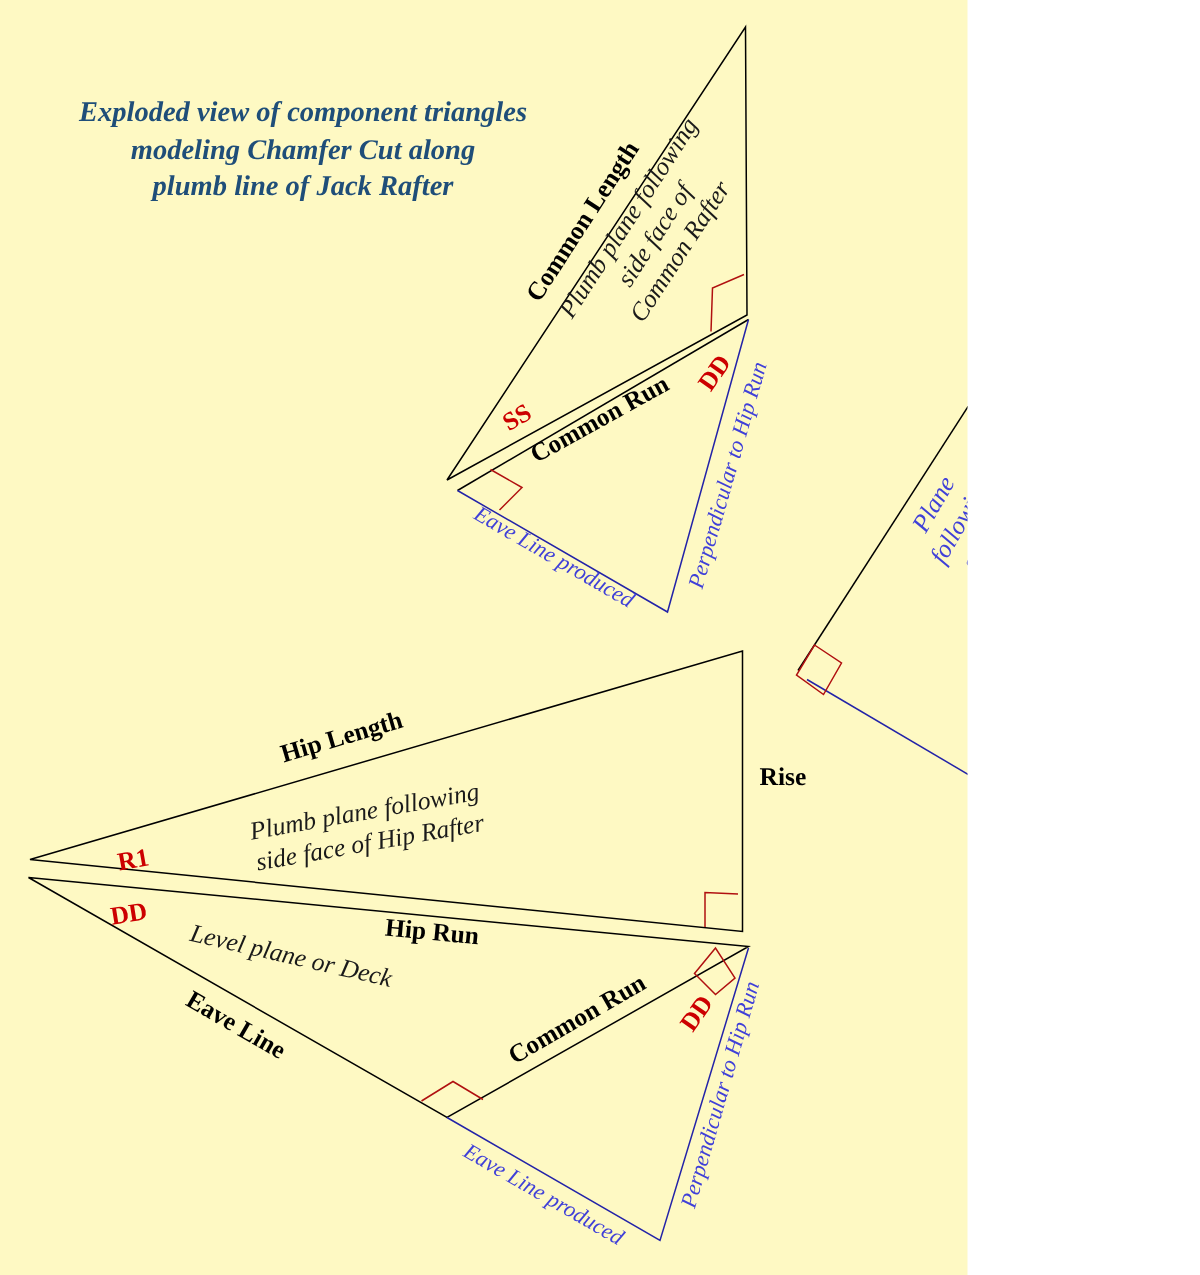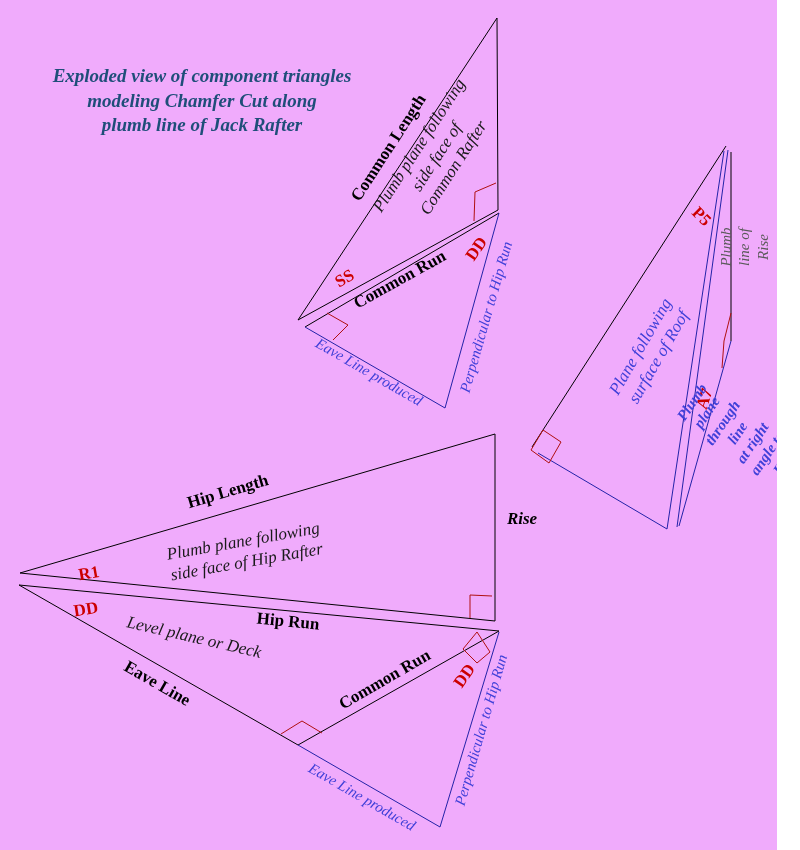--- a/index.html
+++ b/index.html
@@ -1,16 +1,16 @@
 <!DOCTYPE html>
 <html style="--ink: #000000; --text_dark: #1a1a1a; --blue_line: #2323a8; --blue_text: #4040d8; --red_line: #b01010; --red_text: #cc0000; --gray_text: #5a5a5a; --title_color: #1f4e79;"><head>
 <meta charset="utf-8">
 <style>
   html,body{margin:0;padding:0;background:#fff;}
-  .stage{position:relative;width:777px;height:850px;background:#f0abfc;overflow:hidden;
+  .stage{position:relative;width:645px;height:850px;background:#fef9c3;overflow:hidden;
          font-family:"Liberation Serif", serif;}
   .stage svg{position:absolute;left:0;top:0;}
   .lbl{position:absolute;white-space:pre-line;text-align:center;line-height:1.22;
        transform:translate(-50%,-50%) rotate(var(--r,0deg));transform-origin:center;}
   .title{font-size:19px;font-weight:bold;font-style:italic;color:var(--title_color);line-height:1.3;}
   .b{font-size:17px;font-weight:bold;color:var(--ink);}
   .i{font-size:17px;font-style:italic;color:var(--text_dark);}
   .red{font-size:17px;font-weight:bold;color:var(--red_text);}
   .bluei{font-size:15px;font-style:italic;color:var(--blue_text);}
   .blueb{font-size:15px;font-weight:bold;font-style:italic;color:var(--blue_text);}
@@ -67,21 +67,21 @@
   <div class="lbl red" style="left:345px;top:279px;--r:-30deg;">SS</div>
   <div class="lbl b" style="left:400px;top:280px;--r:-29deg;">Common Run</div>
   <div class="lbl red" style="left:477px;top:249px;--r:-55deg;">DD</div>
   <div class="lbl bluei" style="left:369px;top:372px;--r:30deg;">Eave Line produced</div>
   <div class="lbl bluei" style="left:486px;top:317px;--r:-74deg;">Perpendicular to Hip Run</div>
 
   <div class="lbl b" style="left:228px;top:492px;--r:-16.5deg;">Hip Length</div>
   <div class="lbl i" style="left:245px;top:552px;--r:-10deg;">Plumb plane following
 side face of Hip Rafter</div>
   <div class="lbl red" style="left:89px;top:574px;--r:-10deg;">R1</div>
-  <div class="lbl b" style="left:522px;top:519px;font-style:italic;">Rise</div>
+  <div class="lbl b" style="left:522px;top:519px;">Rise</div>
   <div class="lbl red" style="left:86px;top:610px;--r:-9deg;">DD</div>
   <div class="lbl b" style="left:288px;top:622px;--r:5.5deg;">Hip Run</div>
   <div class="lbl i" style="left:194px;top:638px;--r:13deg;">Level plane or Deck</div>
   <div class="lbl b" style="left:157px;top:684px;--r:30deg;">Eave Line</div>
   <div class="lbl b" style="left:385px;top:680px;--r:-30deg;">Common Run</div>
   <div class="lbl red" style="left:465px;top:676px;--r:-55deg;">DD</div>
   <div class="lbl bluei" style="left:362px;top:797px;--r:30deg;">Eave Line produced</div>
   <div class="lbl bluei" style="left:481px;top:730px;--r:-74deg;">Perpendicular to Hip Run</div>
 
   <div class="lbl red" style="left:701px;top:217px;--r:45deg;">P5</div>

